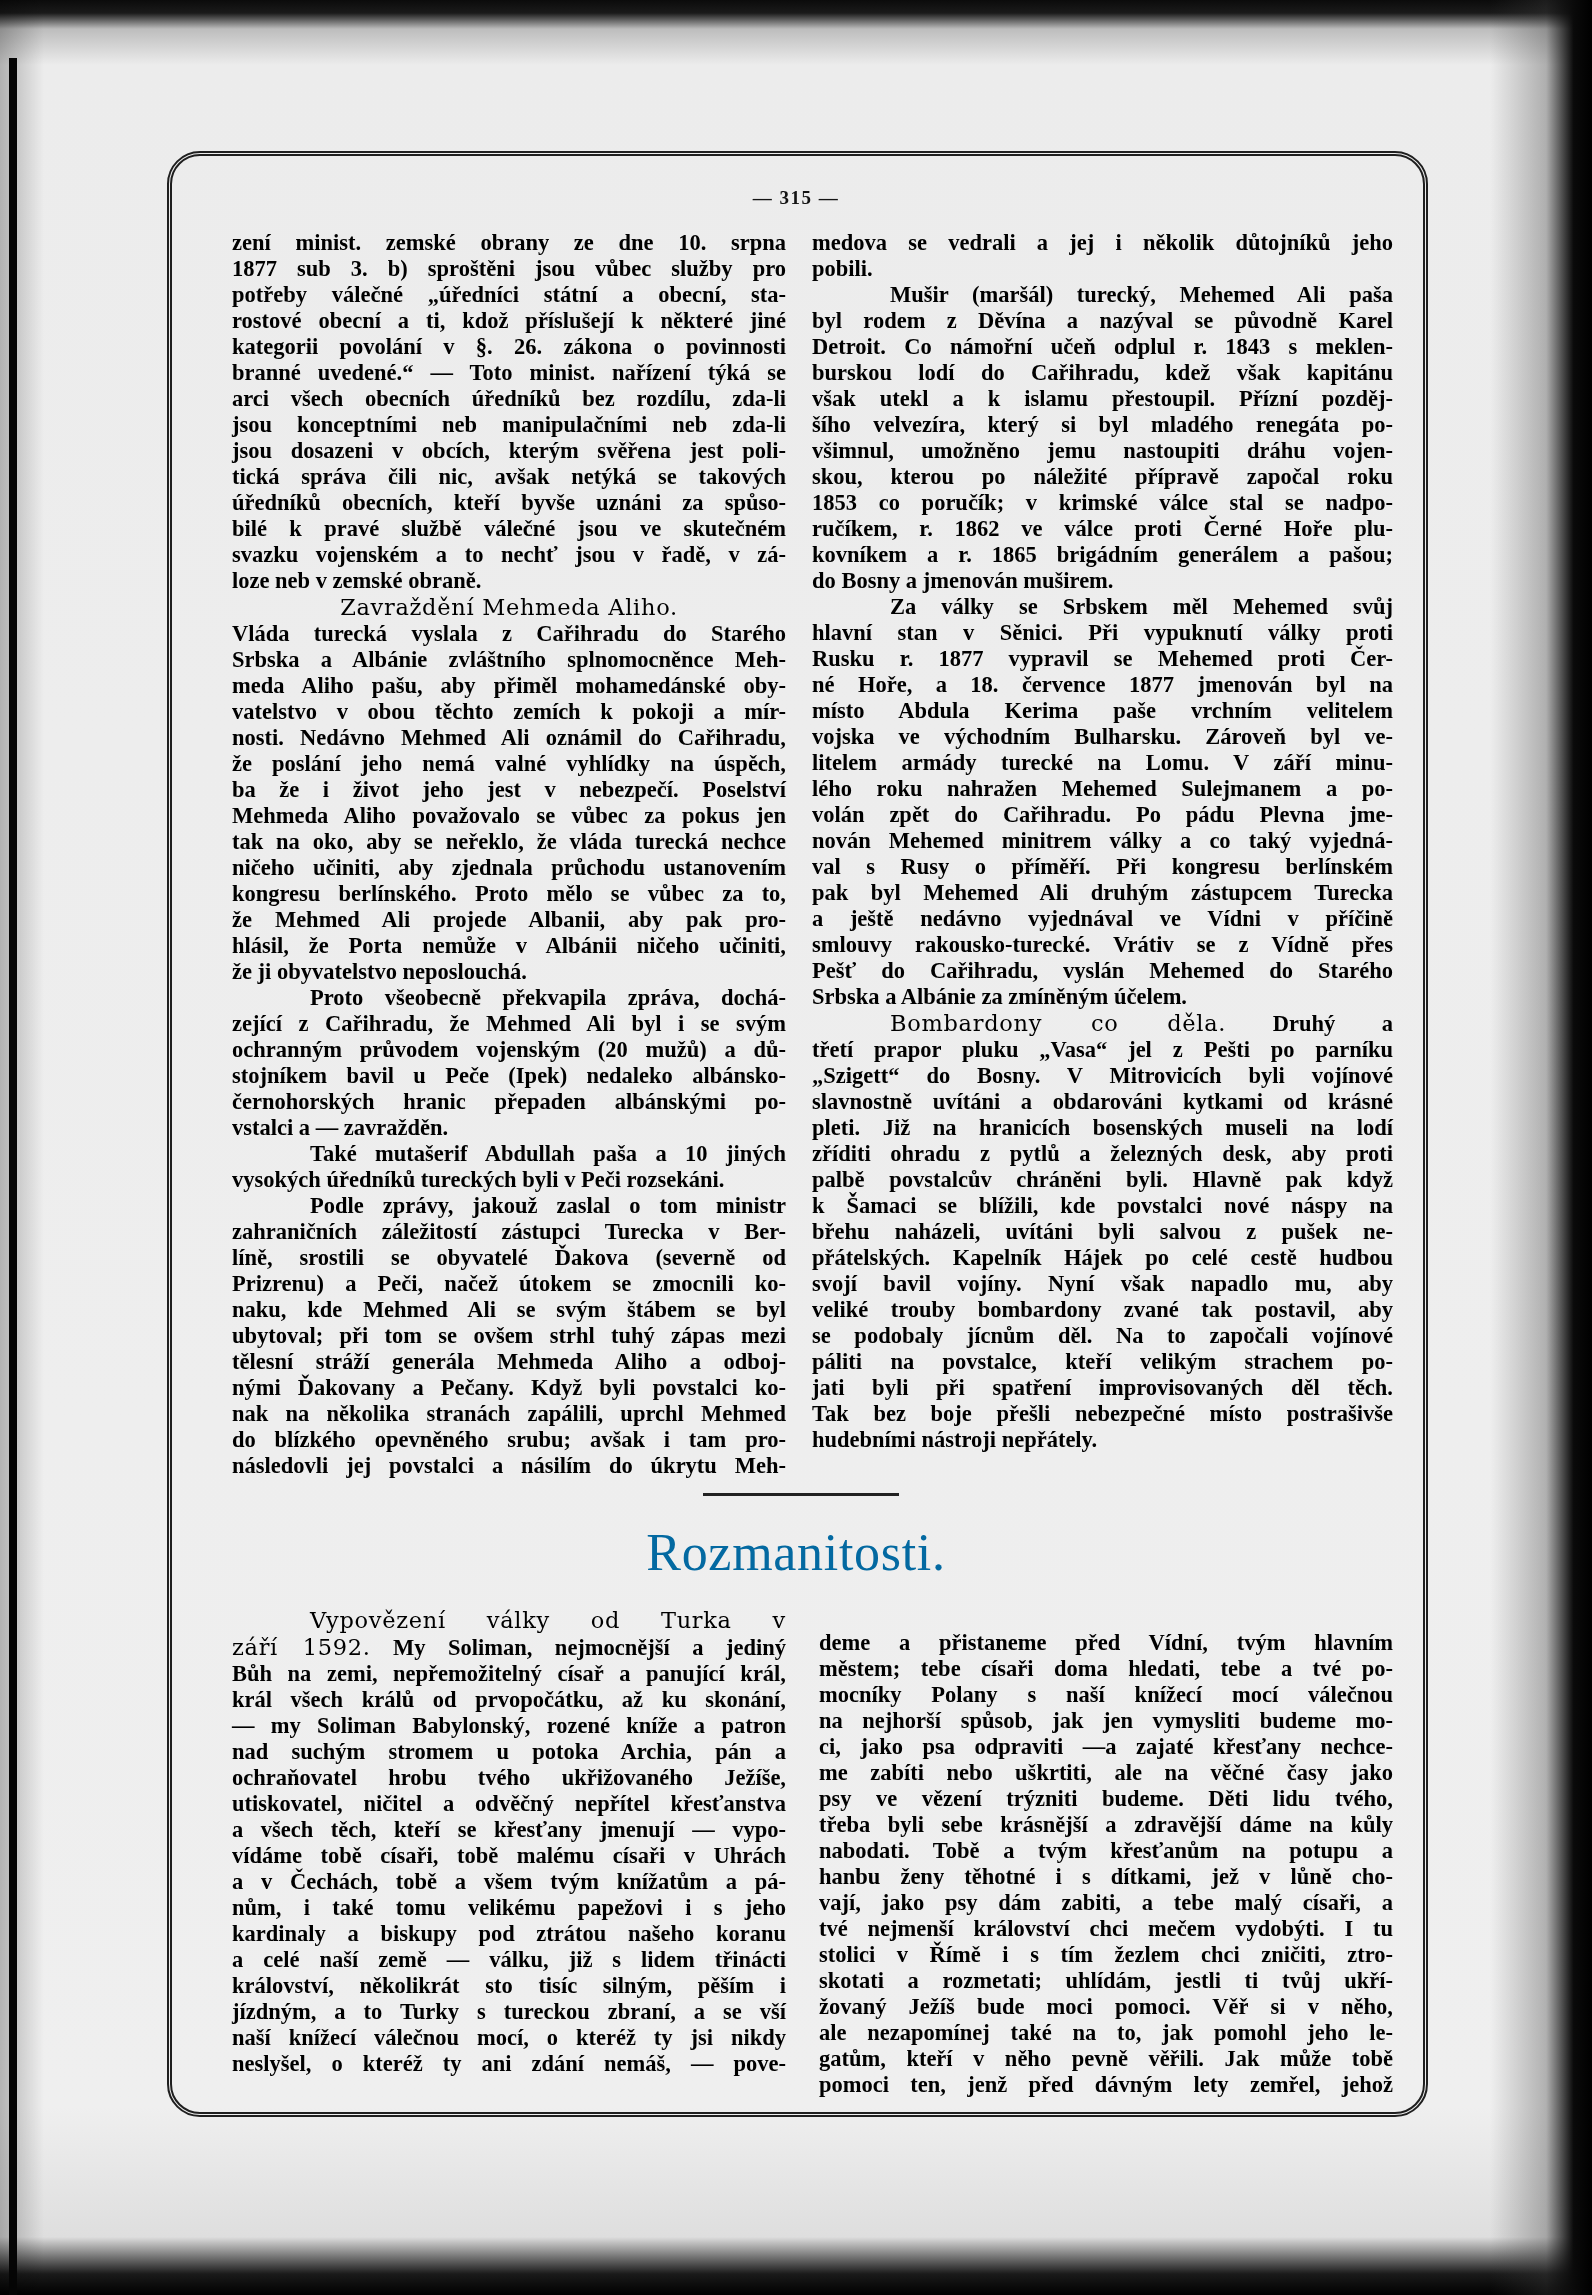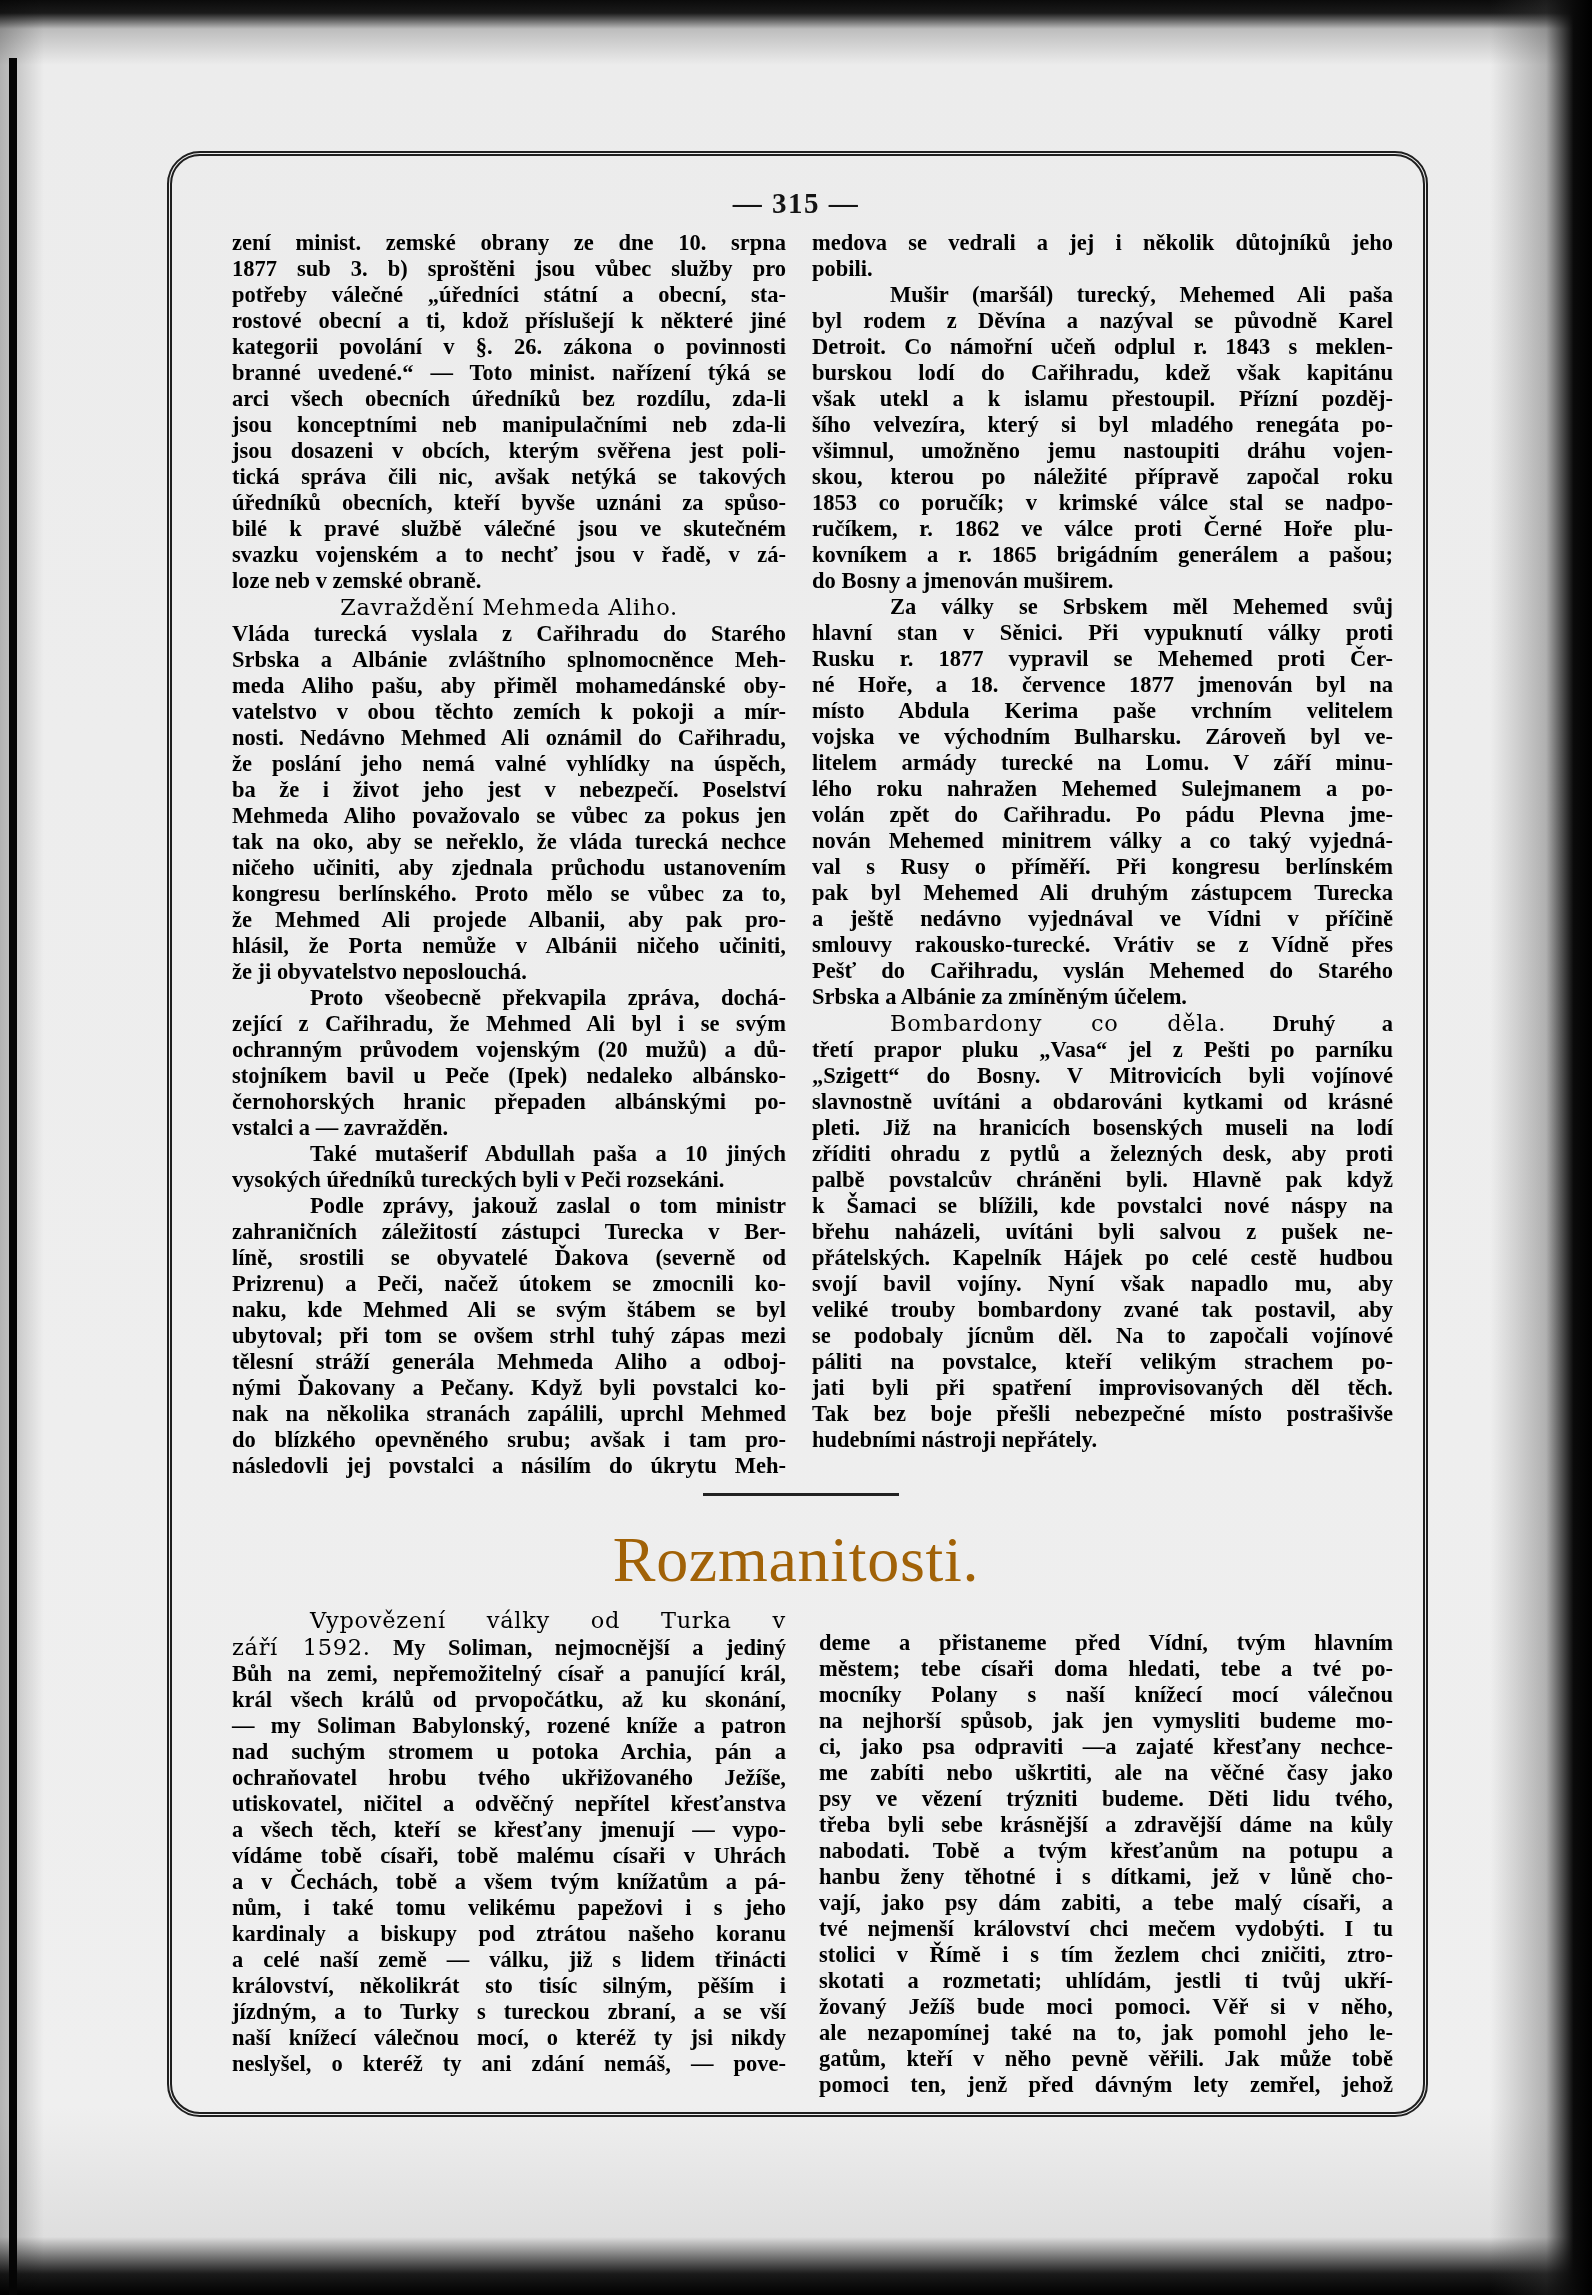--- a/index.html
+++ b/index.html
@@ -27,21 +27,21 @@
     background:linear-gradient(to right, rgba(0,0,0,0.25), rgba(0,0,0,0));
   }
   .frame {
     position:absolute; left:167px; top:151px; width:1261px; height:1966px;
     border:3.6px double #1f1f1f; border-width:5.1px;
     border-radius:33px;
     box-sizing:border-box;
   }
   .page-number {
     position:absolute; top:187px; left:0; width:1592px; text-align:center;
-    font-family:"Liberation Serif", serif; font-weight:bold; font-size:29px; letter-spacing:1.5px;
+    font-family:"Liberation Serif", serif; font-weight:bold; font-size:19px; letter-spacing:1.5px;
   }
   .col {
     position:absolute; font-family:"Liberation Serif", serif; font-weight:bold;
     font-size:22.5px; line-height:26px; text-align:justify; color:#000000;
   }
   .col .line { display:block; white-space:nowrap; text-align:justify; text-align-last:justify; }
   .col .line.last { text-align-last:left; }
   .col .indent { padding-left:78px; }
   .col .center { text-align:center; text-align-last:center; }
   .headline-inline {
@@ -49,21 +49,21 @@
   }
   .top-left  { left:232px; top:230px; width:554px; }
   .top-right { left:812px; top:230px; width:581px; }
   .bot-left  { left:232px; top:1607px; width:554px; }
   .bot-right { left:819px; top:1630px; width:574px; }
   .separator {
     position:absolute; left:703px; top:1493px; width:196px; height:2.9px; background:#222;
   }
   .section-title {
     position:absolute; top:1523px; left:0; width:1592px; text-align:center;
-    font-family:"Liberation Serif", serif; font-size:64px; font-weight:normal; letter-spacing:0.7px; color:#a16207;
+    font-family:"Liberation Serif", serif; font-size:52px; font-weight:normal; letter-spacing:0.7px; color:#0369a1;
   }
 </style>
 </head>
 <body>
 
 <div class="paper"></div>
 <div class="shade-left"></div>
 <div class="shade-left-bar"></div>
 <div class="shade-right"></div>
 

